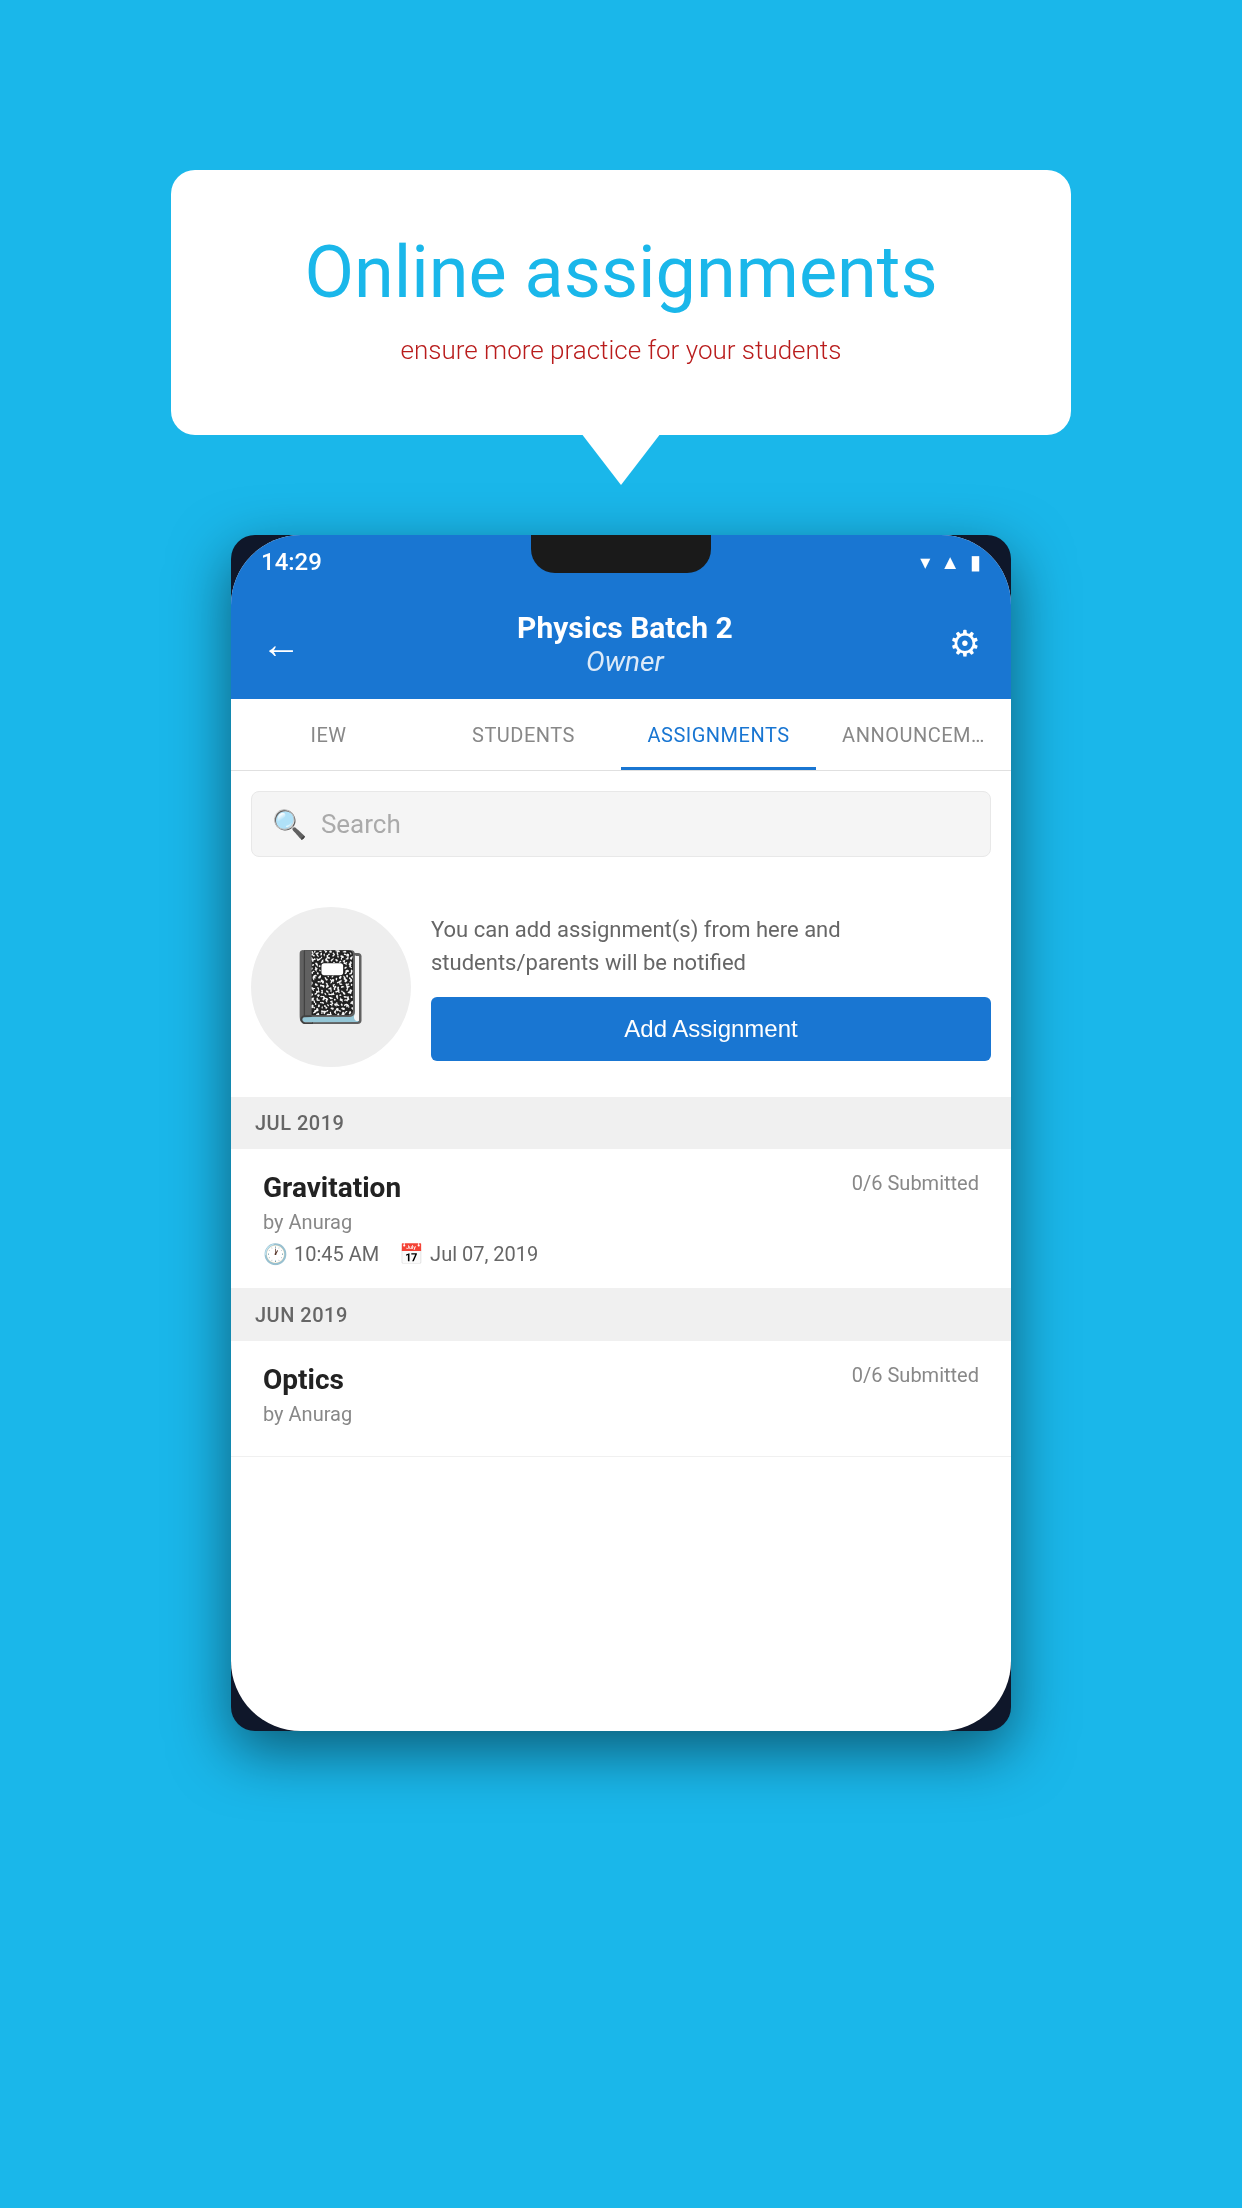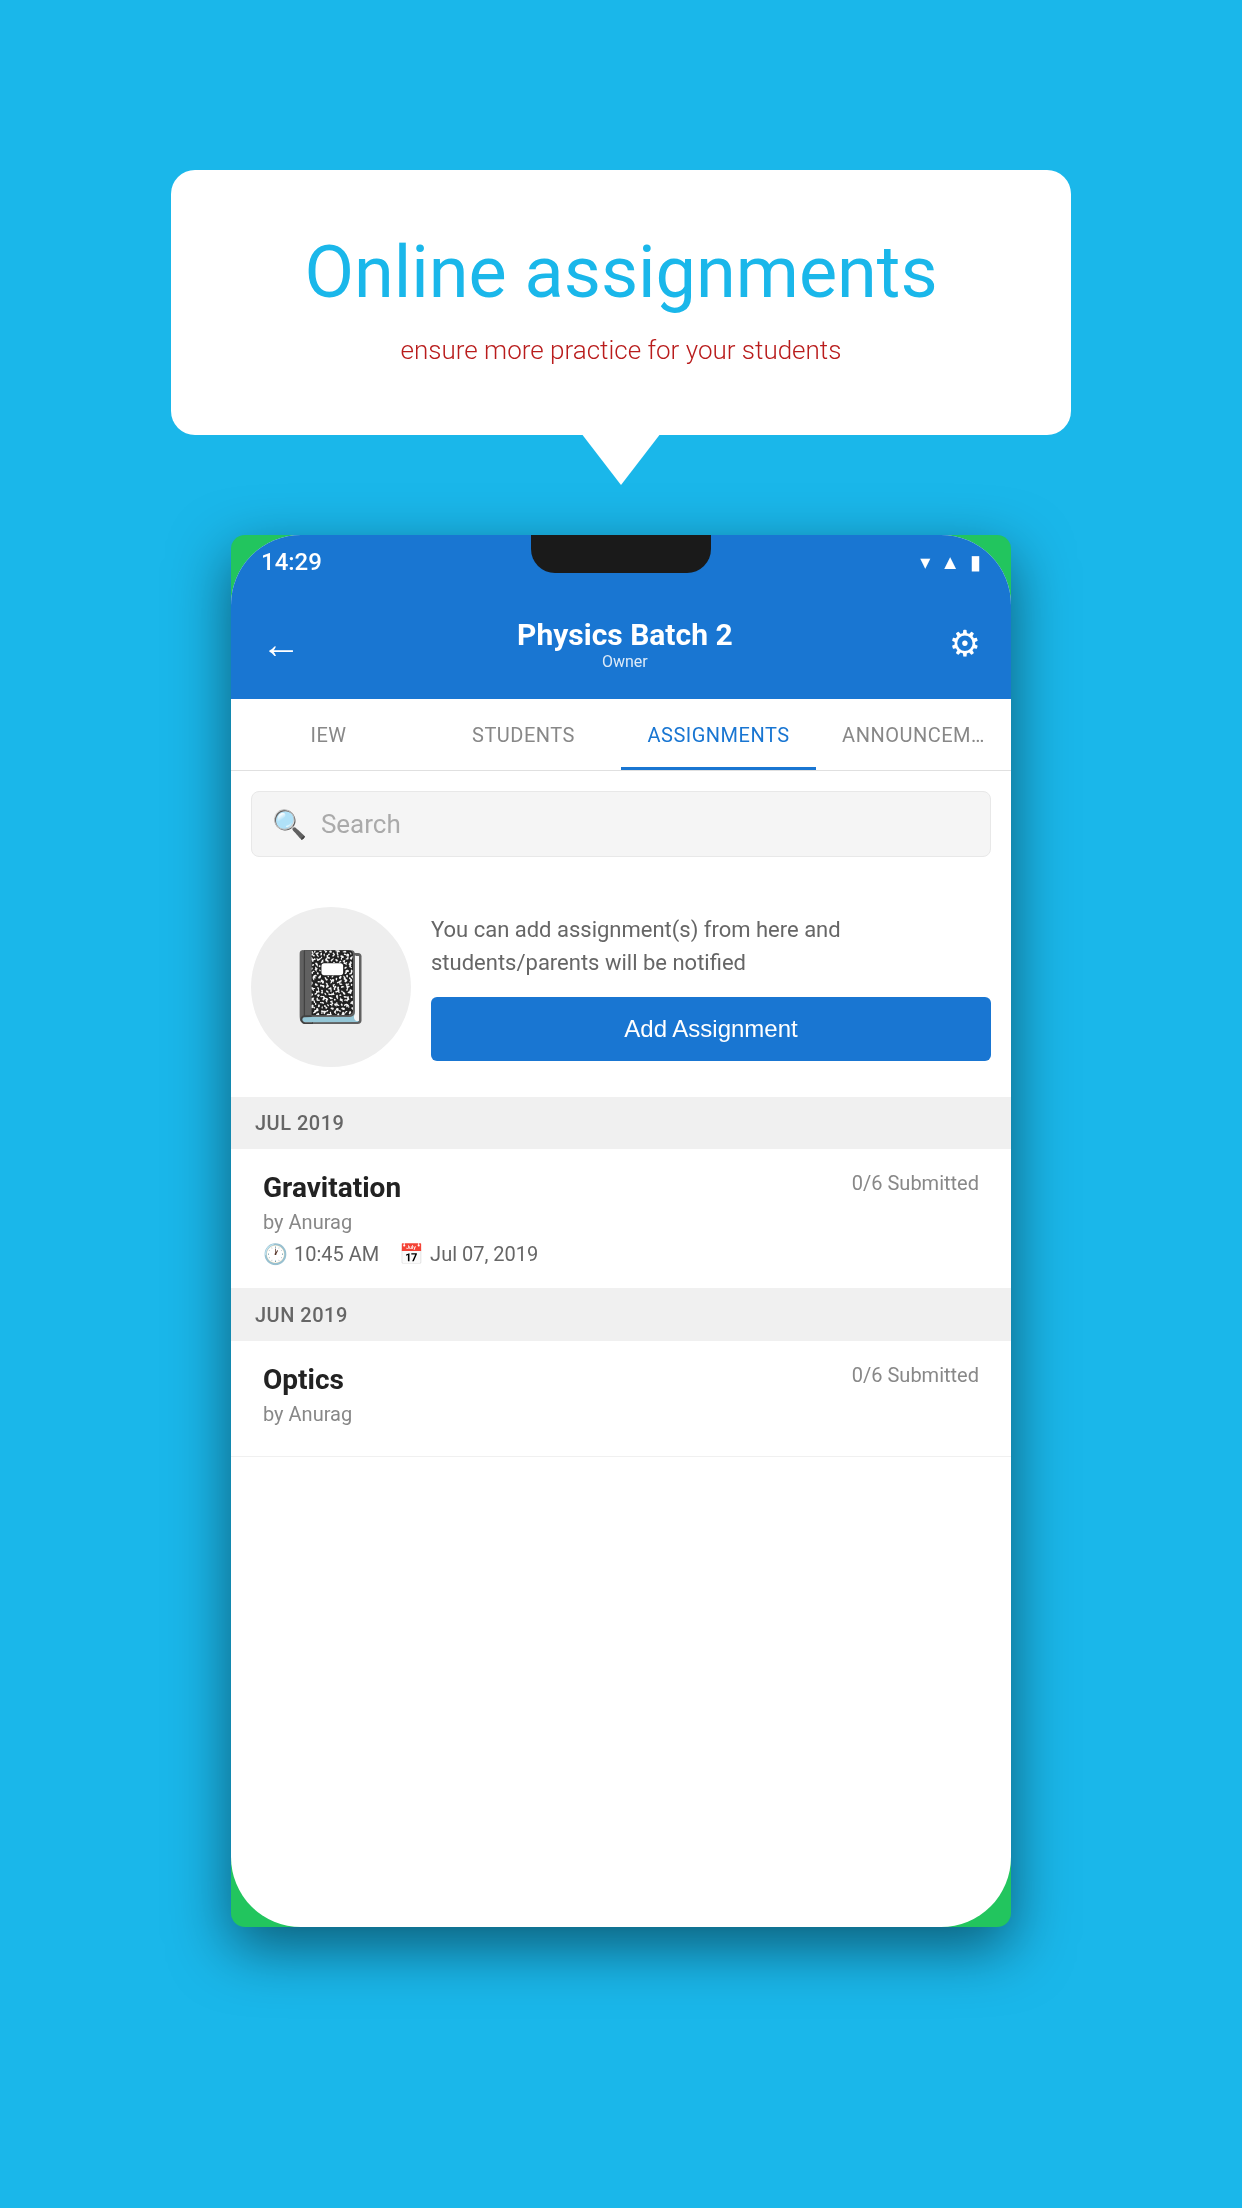--- a/index.html
+++ b/index.html
@@ -59,23 +59,23 @@
     
     .phone-wrapper {
       margin-top: 100px;
       position: relative;
       width: 780px;
       height: 1320px;
     }
 
     .phone-frame {
       width: 780px;
-      height: 1392px;
-      background: #22c55e;
-      border-radius: 14px;
+      height: 1196px;
+      background: #0f172a;
+      border-radius: 24px;
       position: relative;
       overflow: hidden;
       box-shadow: 0 20px 60px rgba(0,0,0,0.5);
     }
 
     
     .notch {
       position: absolute;
       top: 0;
       left: 50%;
@@ -173,22 +173,23 @@
 
     .header-title .title-text {
       color: white;
       font-size: 30px;
       font-weight: 700;
       display: block;
     }
 
     .header-title .subtitle-text {
       color: rgba(255,255,255,0.85);
-      font-size: 16px;
+      font-size: 28px;
       display: block;
+      font-style: italic;
     }
 
     .settings-btn {
       color: white;
       font-size: 36px;
       cursor: pointer;
     }
 
     
     .tabs {

